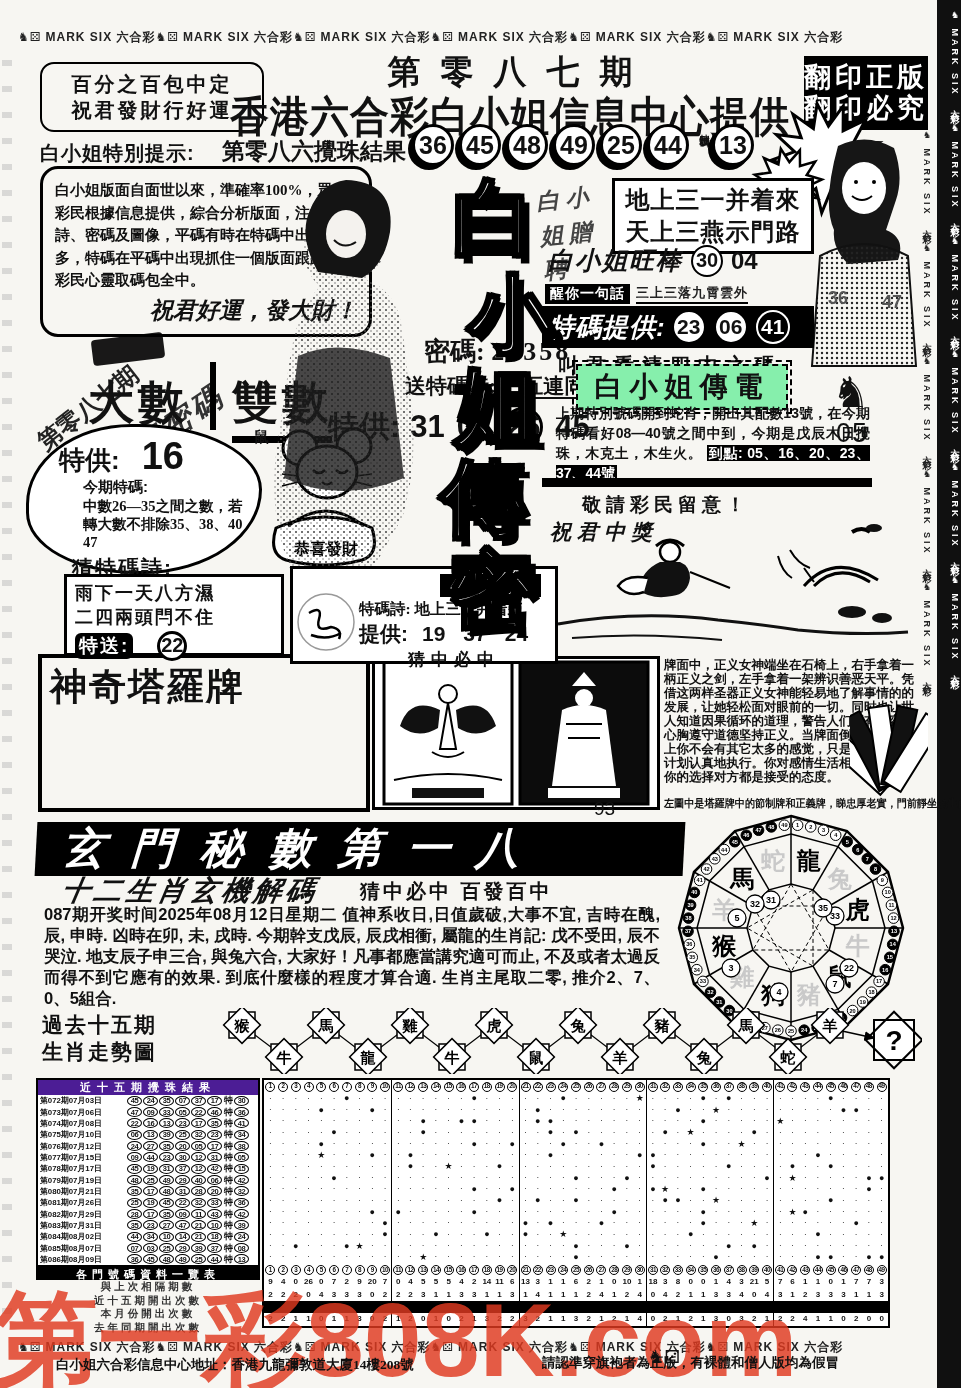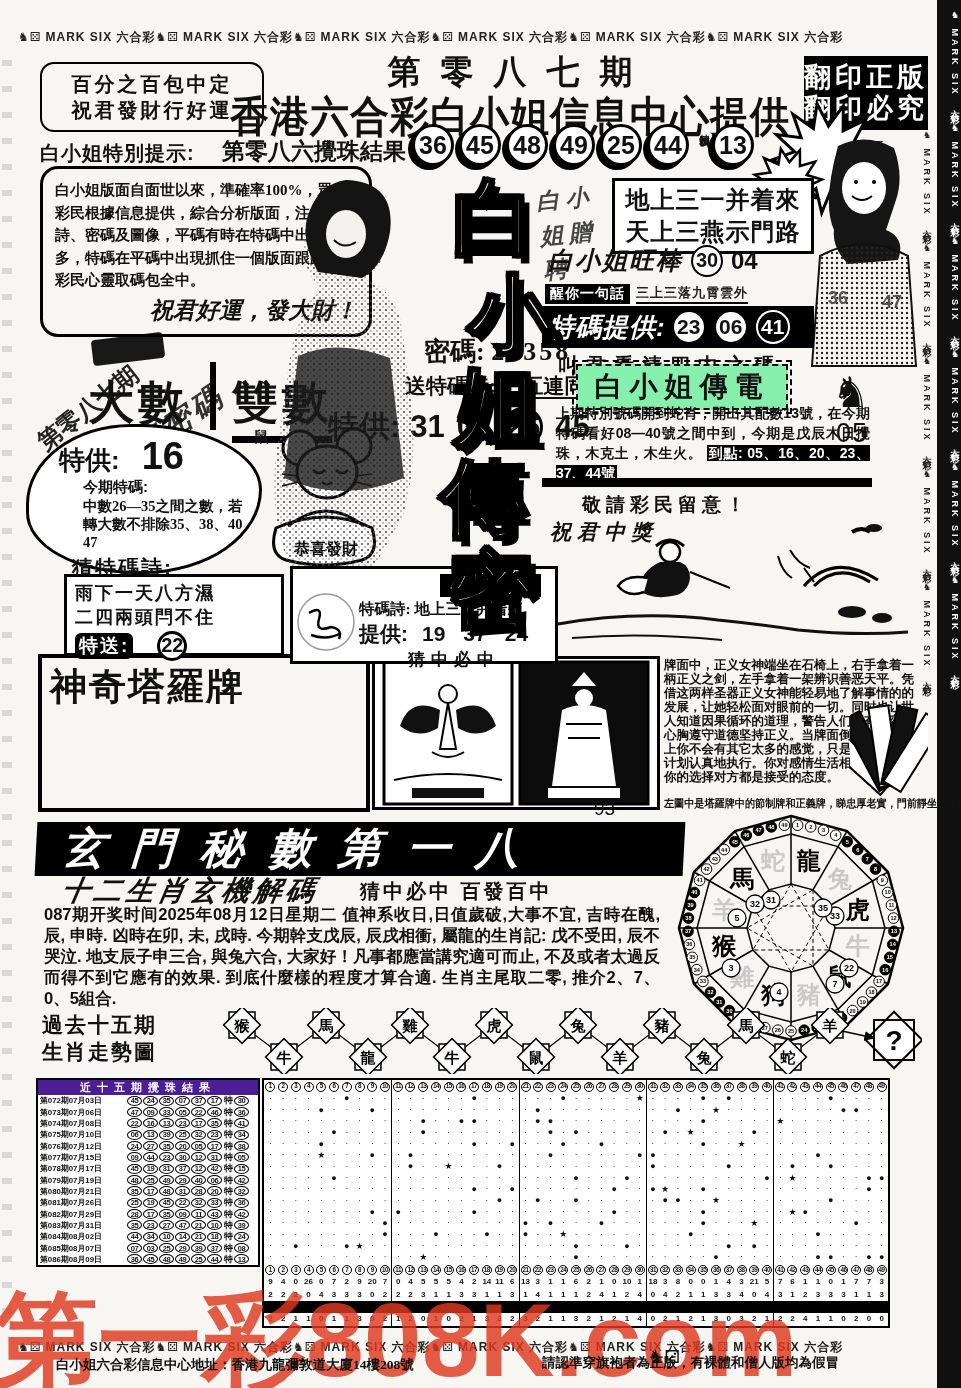--- a/index.html
+++ b/index.html
@@ -3558,19 +3558,28 @@
         <span class="gcell">4</span>
         <span class="gcell">1</span>
         <span class="gcell">1</span>
         <span class="gcell">0</span>
         <span class="gcell">2</span>
         <span class="gcell">0</span>
         <span class="gcell">0</span>
       </div>
     </div>
 
+  <div class="abs stats">
+    <div class="s-head">各門號碼資料一覽表</div>
+    <div id="stats-labels">
+        <div class="s-label">與上次相隔期數</div>
+        <div class="s-label">近十五期開出次數</div>
+        <div class="s-label">本月份開出次數</div>
+        <div class="s-label">去年同期開出次數</div>
+      </div>
+  </div>
 
   <div class="abs watermark">第一彩808K.com</div>
   <div class="abs footer-addr">白小姐六合彩信息中心地址：香港九龍彌敦道大廈14樓208號</div>
   <div class="abs footer-ico">♞⚂</div>
   <div class="abs footer-warn">請認準穿旗袍者為正版，有裸體和僧人版均為假冒</div>
 
 </div>
 
 </body></html>

